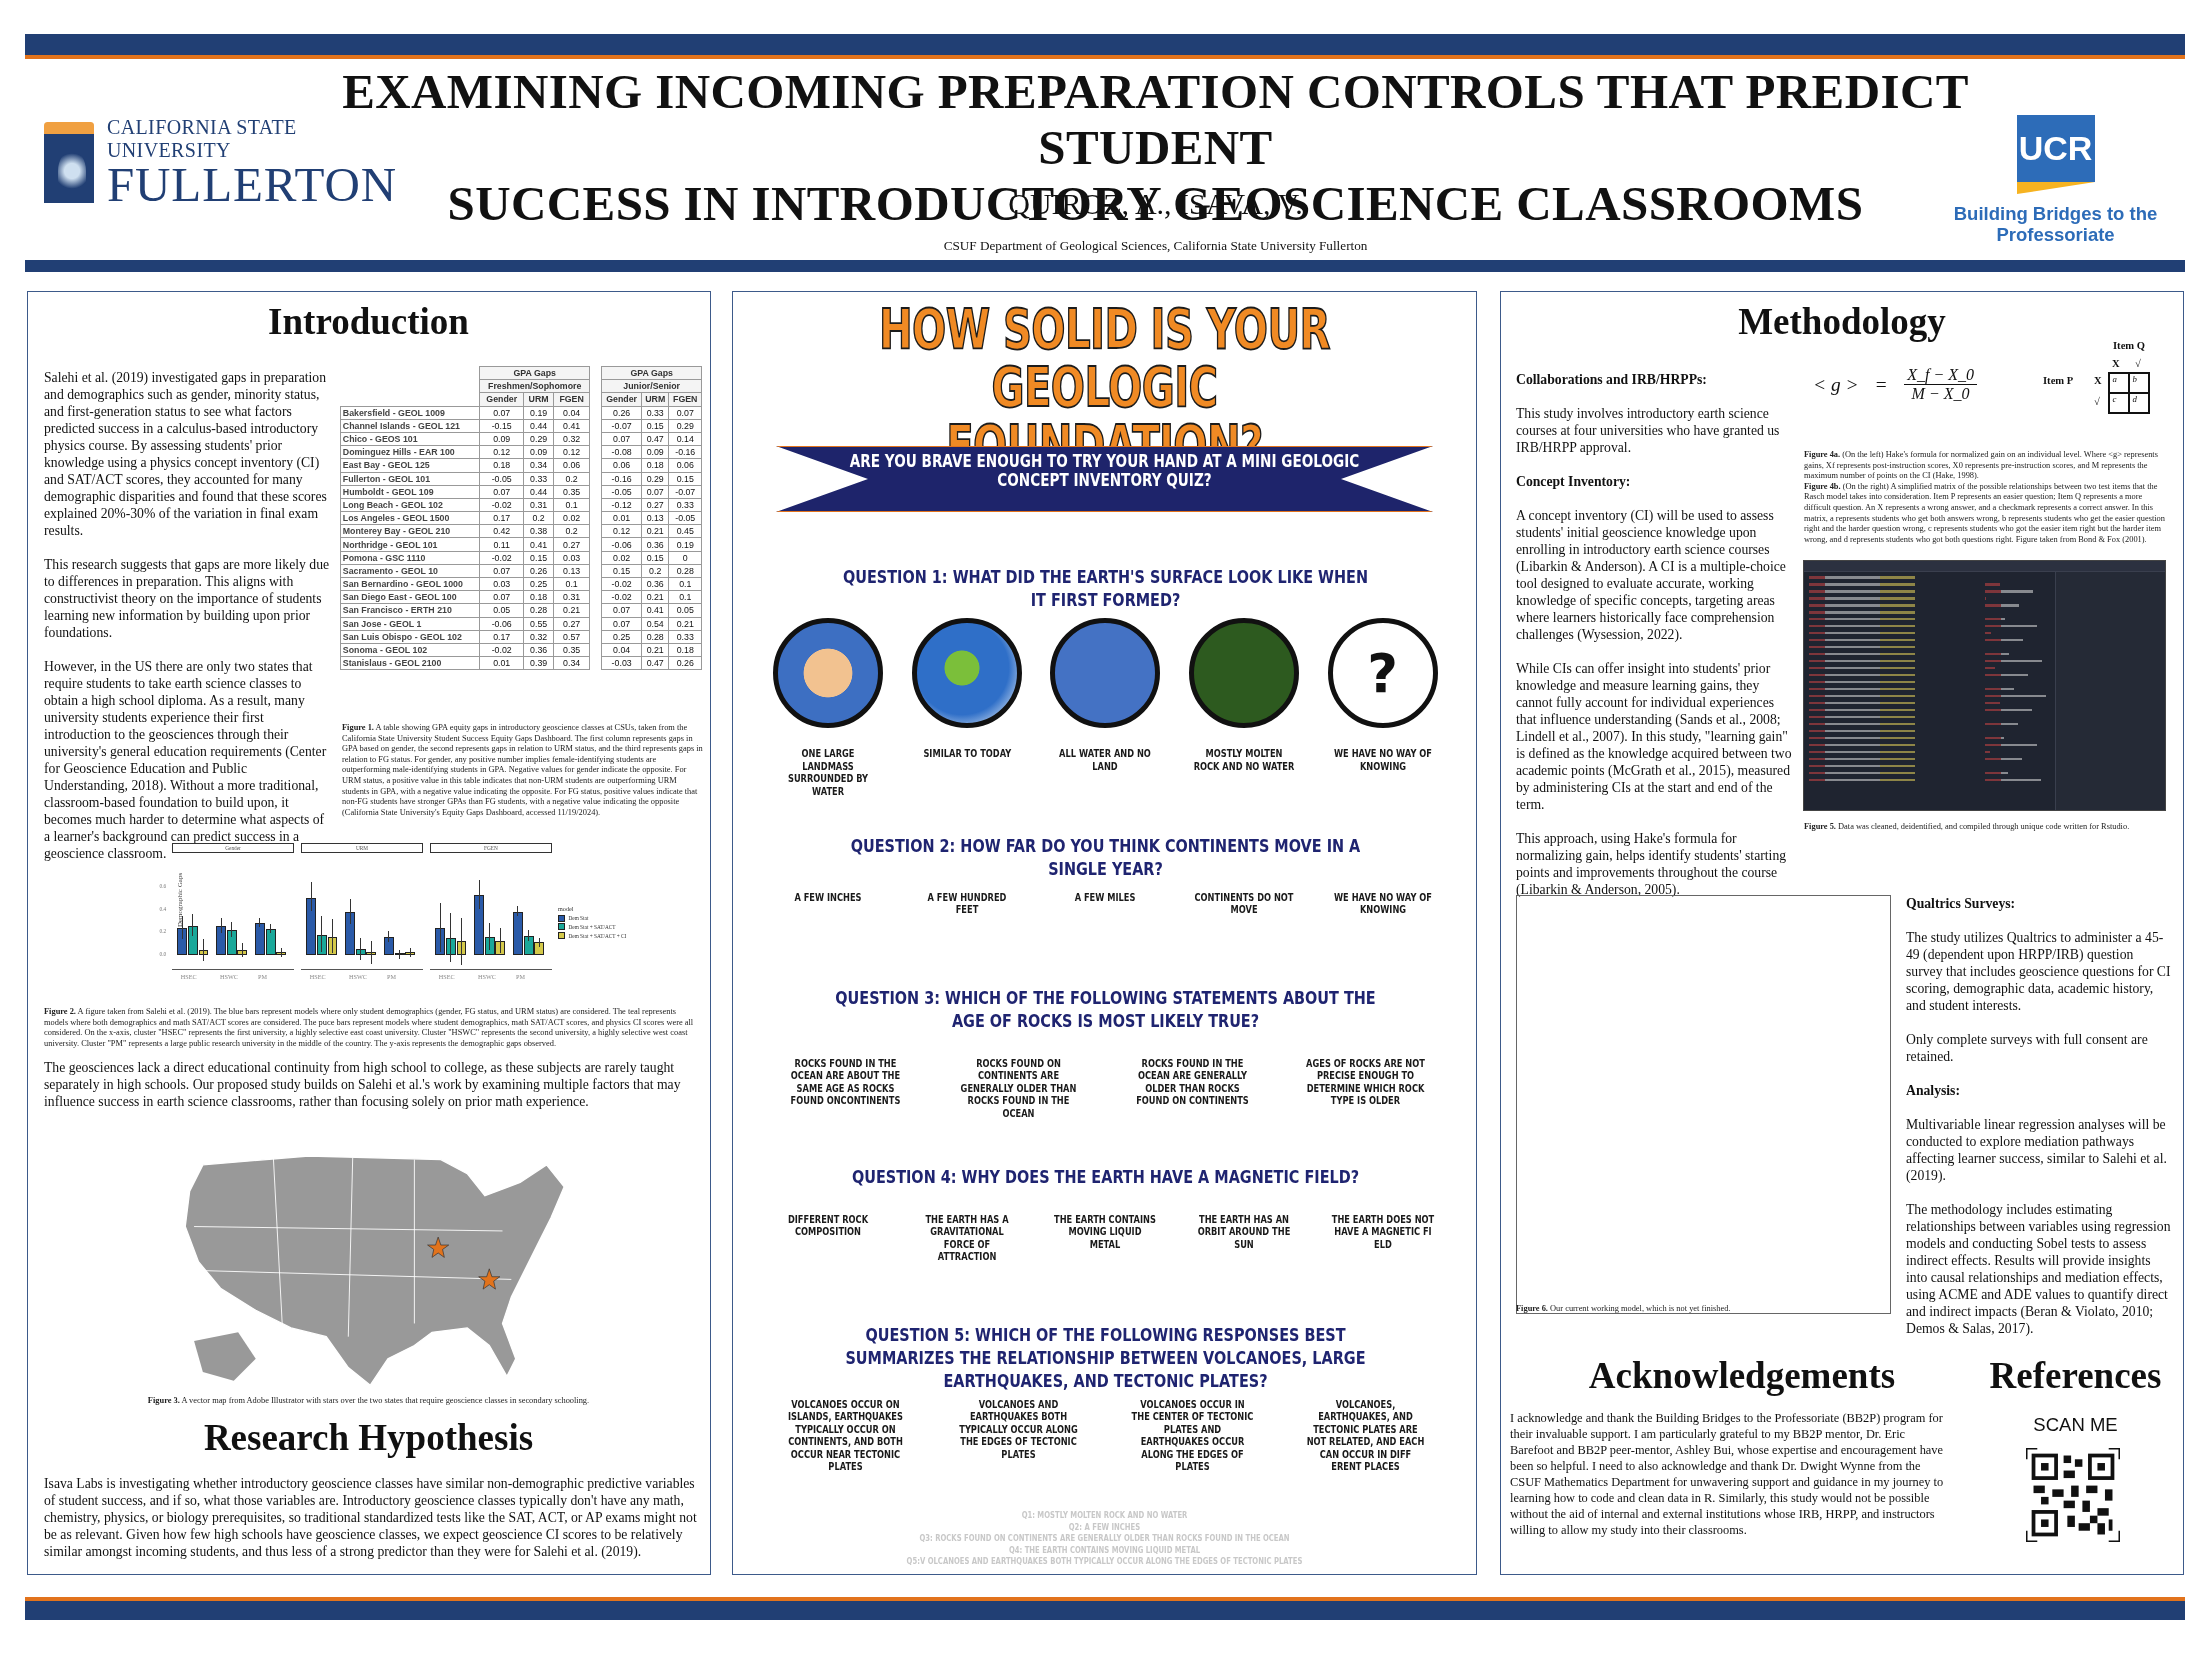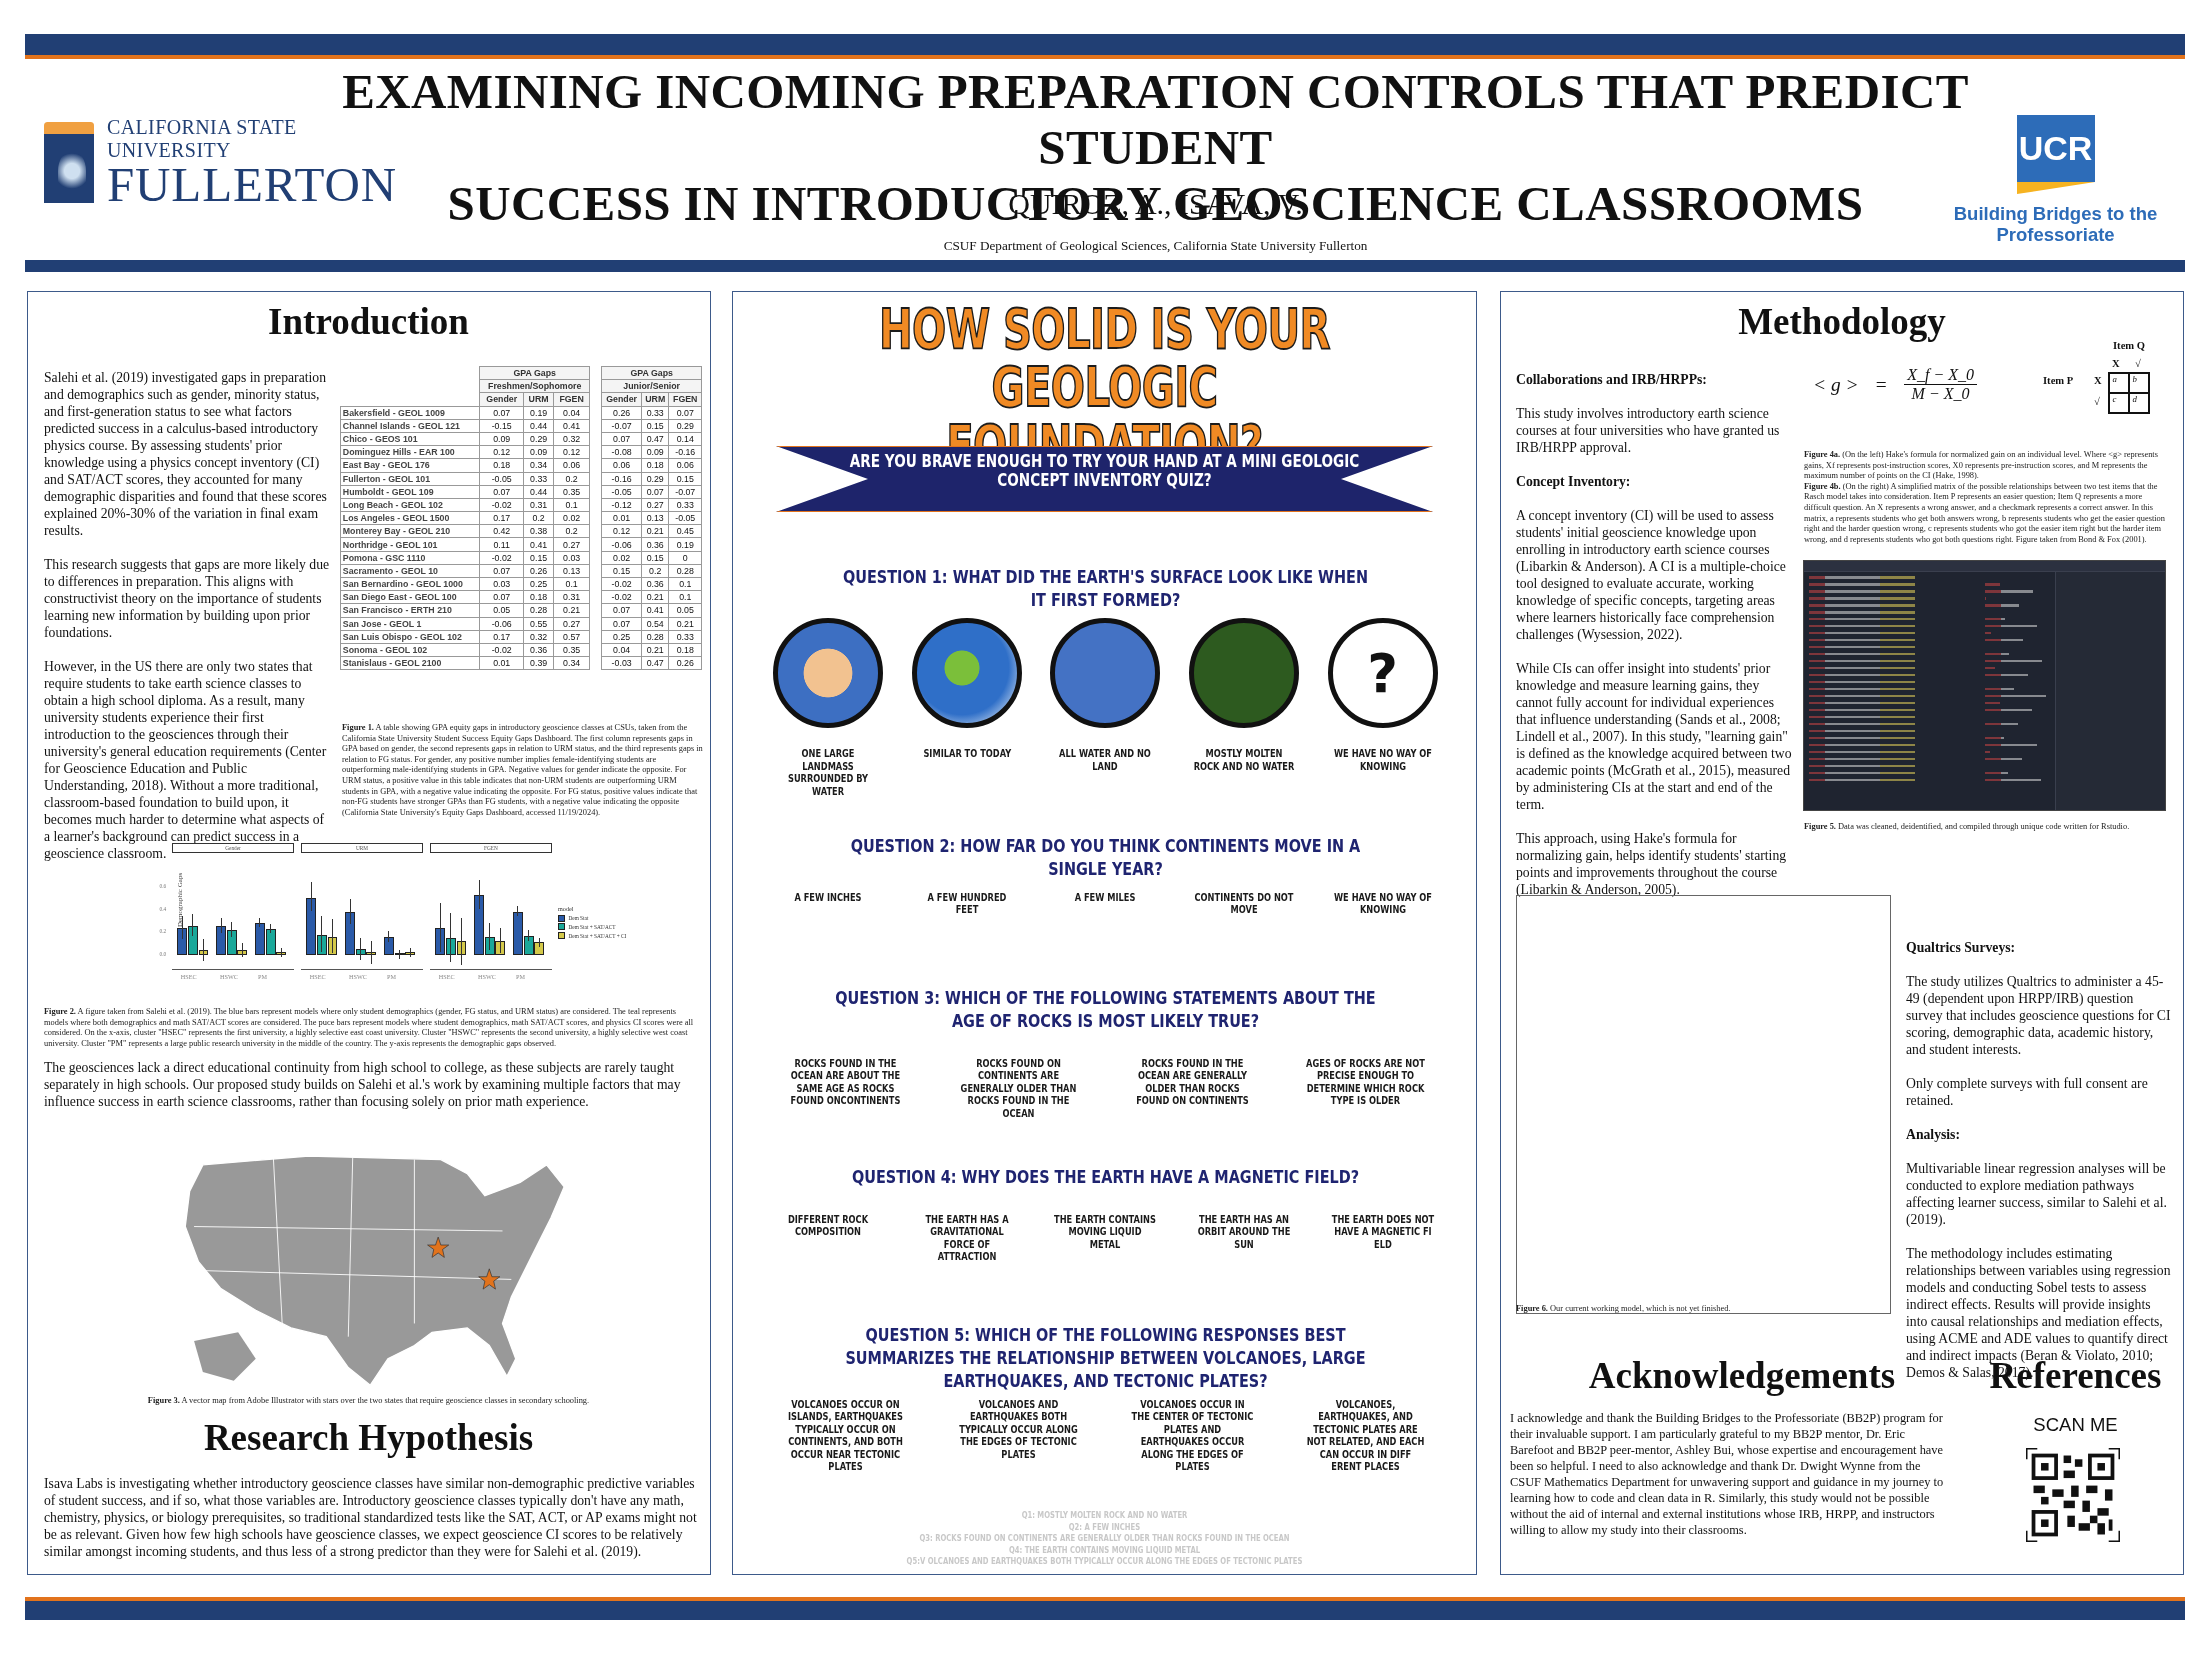--- a/index.html
+++ b/index.html
@@ -193,21 +193,21 @@
         <td class="name">Dominguez Hills - EAR 100</td>
         <td>0.12</td>
         <td>0.09</td>
         <td>0.12</td>
         <td class="spacer"></td>
         <td>-0.08</td>
         <td>0.09</td>
         <td>-0.16</td>
       </tr>
       <tr>
-        <td class="name">East Bay - GEOL 176</td>
+        <td class="name">East Bay - GEOL 125</td>
         <td>0.18</td>
         <td>0.34</td>
         <td>0.06</td>
         <td class="spacer"></td>
         <td>0.06</td>
         <td>0.18</td>
         <td>0.06</td>
       </tr>
       <tr>
         <td class="name">Fullerton - GEOL 101</td>
@@ -637,21 +637,21 @@
 </div>
 <div class="caption" style="left:1804px; top:822px; width:366px;">
   <b>Figure 5.</b><span> Data was cleaned, deidentified, and compiled through unique code written for Rstudio.</span>
 </div>
 
 <div class="model-box"></div>
 <div class="caption" style="left:1516px; top:1304px; width:375px;">
   <b>Figure 6.</b><span> Our current working model, which is not yet finished.</span>
 </div>
 
-<div class="body-text" style="left:1906px; top:895px; width:265px;margin-top:44px;">
+<div class="body-text" style="left:1906px; top:895px; width:265px;">
   <p class="sub-h">Qualtrics Surveys:</p>
   <p>The study utilizes Qualtrics to administer a 45-49 (dependent upon HRPP/IRB) question survey that includes geoscience questions for CI scoring, demographic data, academic history, and student interests.</p>
   <p>Only complete surveys with full consent are retained.</p>
   <p class="sub-h">Analysis:</p>
   <p>Multivariable linear regression analyses will be conducted to explore mediation pathways affecting learner success, similar to Salehi et al. (2019).</p>
   <p>The methodology includes estimating relationships between variables using regression models and conducting Sobel tests to assess indirect effects. Results will provide insights into causal relationships and mediation effects, using ACME and ADE values to quantify direct and indirect impacts (Beran &amp; Violato, 2010; Demos &amp; Salas, 2017).</p>
 </div>
 
 <div class="h-section" style="left:1504px; top:1354px; width:476px;">Acknowledgements</div>
 <div class="body-text" style="left:1510px; top:1410px; width:441px; font-size:12.4px; line-height:16px;">I acknowledge and thank the Building Bridges to the Professoriate (BB2P) program for their invaluable support. I am particularly grateful to my BB2P mentor, Dr. Eric Barefoot and BB2P peer-mentor, Ashley Bui, whose expertise and encouragement have been so helpful. I need to also acknowledge and thank Dr. Dwight Wynne from the CSUF Mathematics Department for unwavering support and guidance in my journey to learning how to code and clean data in R. Similarly, this study would not be possible without the aid of internal and external institutions whose IRB, HRPP,  and instructors willing to allow my study into their classrooms.</div>

